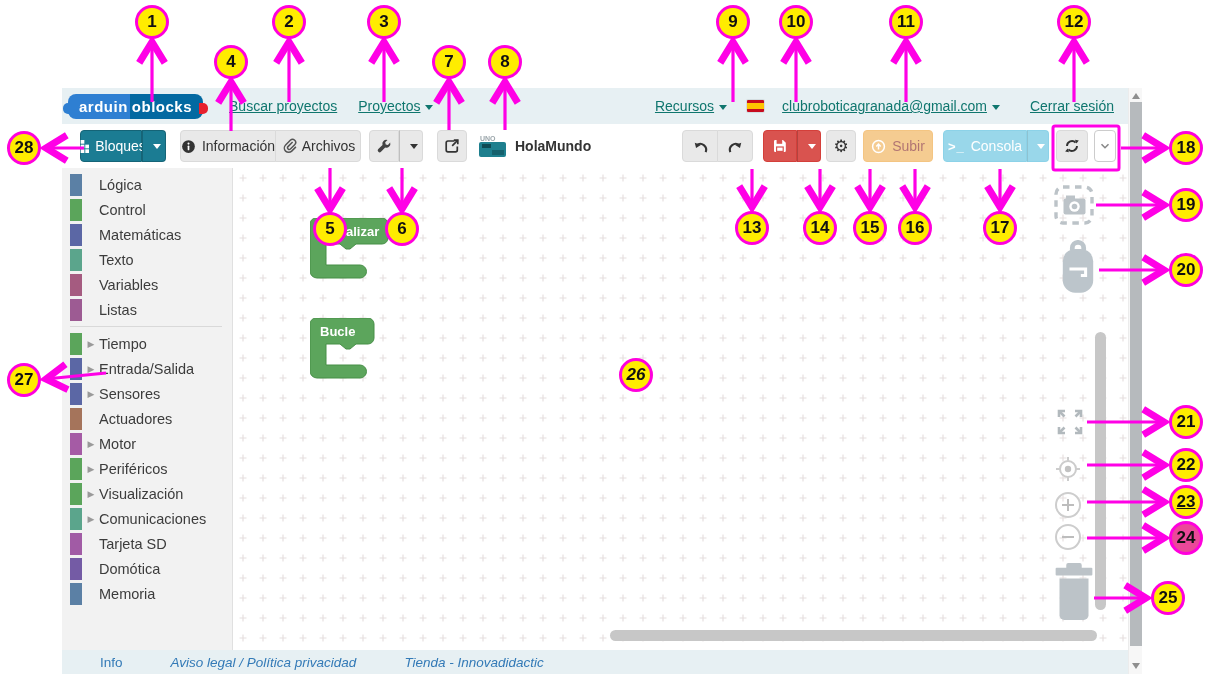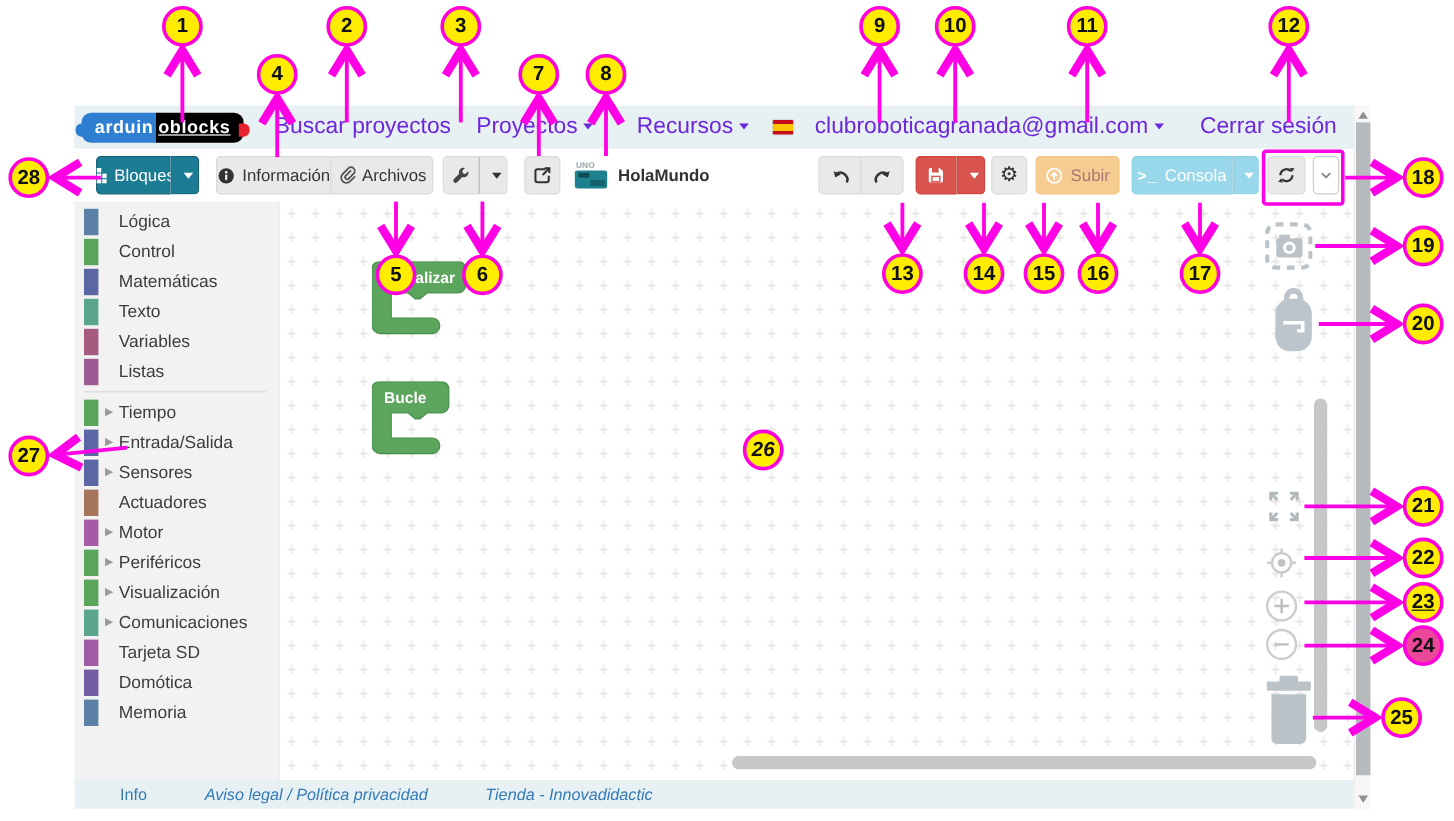--- a/index.html
+++ b/index.html
@@ -8,24 +8,24 @@
 
   
   .app { position:absolute; left:62px; top:88px; width:1080px; height:586px; }
   .app-main { position:absolute; left:0; top:0; width:1066px; height:586px; display:flex; flex-direction:column; }
 
   
   .navbar { height:36px; background:#e7f0f3; display:flex; align-items:center; padding:0 10px 0 6px; flex:none; }
   .logo { display:flex; align-items:center; margin-right:14px; position:relative; cursor:pointer; }
   .logo-blue,.logo-red { color:#fff; font-weight:bold; font-size:15px; letter-spacing:.5px; padding:4px 2px; position:relative; }
   .logo-blue { background:#2e7fd2; border-radius:8px 0 0 8px; padding-left:11px; }
-  .logo-red  { background:#000000; border-radius:0 8px 8px 0; padding-right:11px;text-decoration:underline; }
+  .logo-red  { background:#0369a1; border-radius:0 8px 8px 0; padding-right:11px; }
   .logo-blue::before { content:""; position:absolute; left:-5px; top:9px; width:9px; height:11px; background:#2e7fd2; border-radius:5px 0 0 5px; }
   .logo-red::after   { content:""; position:absolute; right:-5px; top:9px; width:9px; height:11px; background:#e7212e; border-radius:0 5px 5px 0; }
-  .nav-link { color:#6d28d9; font-size:19px; cursor:pointer; white-space:nowrap; }
+  .nav-link { color:#0f766e; font-size:14px; cursor:pointer; white-space:nowrap;text-decoration:underline; }
   .nav-link + .nav-link { margin-left:0; }
   .caret { display:inline-block; width:0; height:0; border-left:4px solid transparent; border-right:4px solid transparent; border-top:5px solid currentColor; margin-left:5px; vertical-align:middle; }
   .nav-right { margin-left:auto; display:flex; align-items:center; }
   .flag { width:17px; height:12px; border-radius:1px; background:linear-gradient(to bottom,#c60b1e 0 25%,#ffc400 25% 75%,#c60b1e 75% 100%); margin:0 18px 0 20px; cursor:pointer; box-shadow:0 0 0 1px rgba(0,0,0,.08); }
 
   
   .toolbar { height:44px; background:#fff; position:relative; flex:none; }
   .tb-left { position:absolute; left:18px; top:6px; display:flex; align-items:center; }
   .tb-right{ position:absolute; right:12px; top:6px; display:flex; align-items:center; }
   .btn { display:inline-flex; align-items:center; justify-content:center; height:32px; border-radius:4px; font-size:14px; cursor:pointer; white-space:nowrap; }

